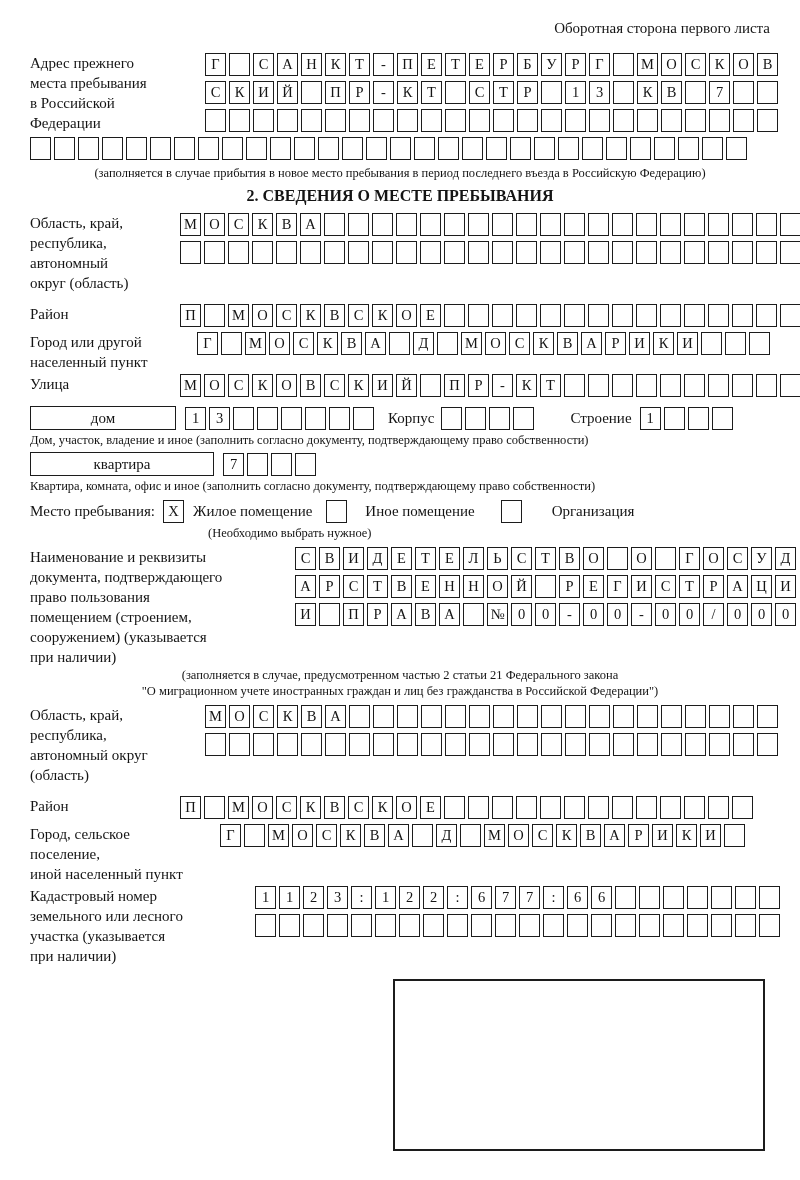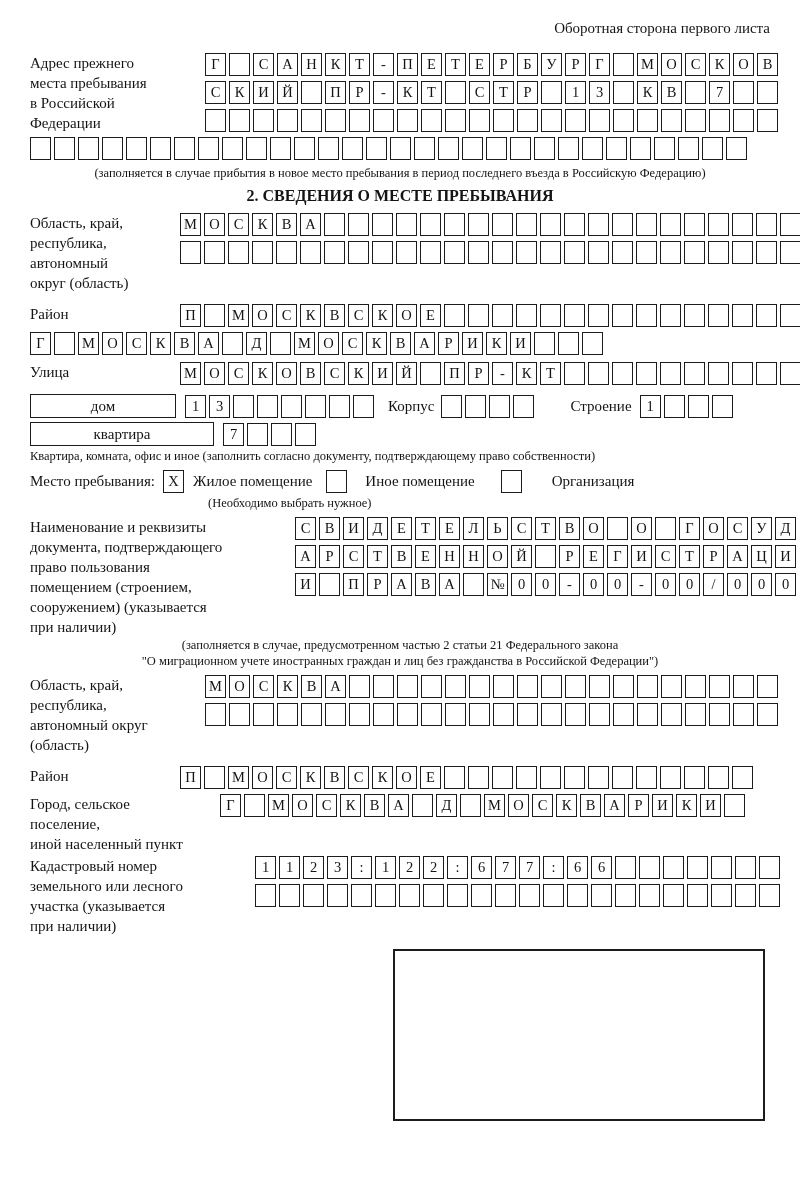--- a/index.html
+++ b/index.html
@@ -257,20 +257,22 @@
         <div class="cell"></div>
         <div class="cell"></div>
         <div class="cell"></div>
         <div class="cell"></div>
         <div class="cell"></div>
         <div class="cell"></div>
       </div>
   </div>
 
   <div class="lblrow">
+    <div class="lbl w142">Город или другой
+населенный пункт</div>
     <div class="cells">
         <div class="cell">Г</div>
         <div class="cell"></div>
         <div class="cell">М</div>
         <div class="cell">О</div>
         <div class="cell">С</div>
         <div class="cell">К</div>
         <div class="cell">В</div>
         <div class="cell">А</div>
         <div class="cell"></div>
@@ -344,20 +346,21 @@
         <div class="cell"></div>
       </div>
     <div class="inline-lbl" style="margin:0 8px 0 36px;">Строение</div>
     <div class="cells" style="margin:0;">
         <div class="cell">1</div>
         <div class="cell"></div>
         <div class="cell"></div>
         <div class="cell"></div>
       </div>
   </div>
+  <div class="note mt2">Дом, участок, владение и иное (заполнить согласно документу, подтверждающему право собственности)</div>
 
   <div class="hrow mt4">
     <div class="widebox" style="width:184px;">квартира</div>
     <div class="cells" style="margin:0 0 0 9px;">
         <div class="cell">7</div>
         <div class="cell"></div>
         <div class="cell"></div>
         <div class="cell"></div>
       </div>
   </div>

